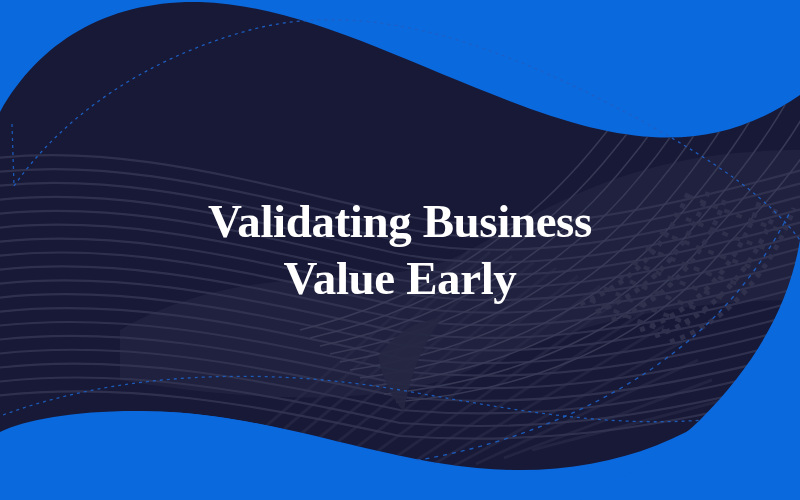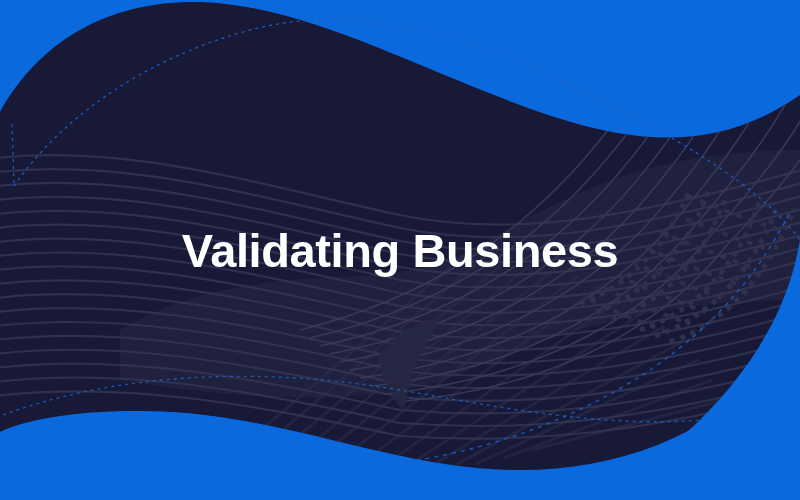--- a/index.html
+++ b/index.html
@@ -25,20 +25,21 @@
     position: absolute;
     top: 0; left: 0;
     width: 800px;
     height: 500px;
     display: flex;
     flex-direction: column;
     align-items: center;
     justify-content: center;
     z-index: 5;
     pointer-events: none;
+    font-family: Liberation Serif, serif;
   }
   .title-line {
     color: #ffffff;
     font-size: 47px;
     font-weight: bold;
     line-height: 57px;
     letter-spacing: -0.4px;
     text-align: center;
     white-space: nowrap;
   }
@@ -180,15 +181,16 @@
              L 800,500 L 0,500 Z" fill="#0B69DE"></path>
 
     <path d="M800,240 C 790,300 760,360 700,420 C 660,458 620,480 580,500
              L 800,500 Z" fill="#0B69DE"></path>
 
     <circle cx="740" cy="358" r="30" fill="#0B69DE" opacity="0"></circle>
   </svg>
 
   <div id="title-block">
     <div class="title-line">Validating Business</div>
+    <div class="title-line">Value Early</div>
   </div>
 
 </div>
 
 </body></html>

